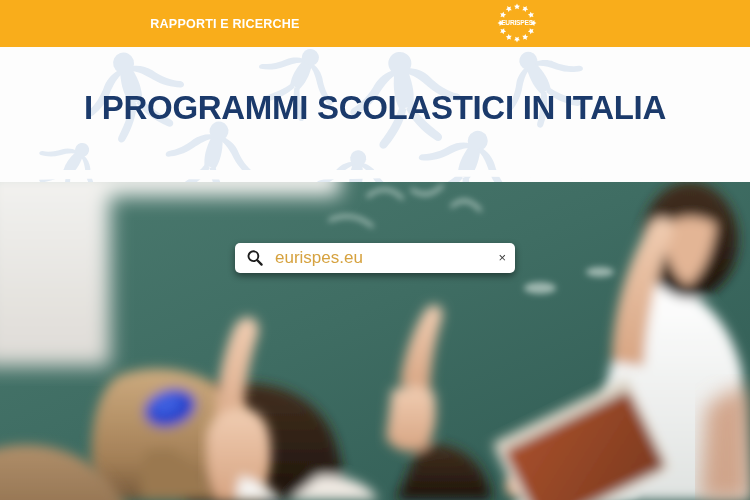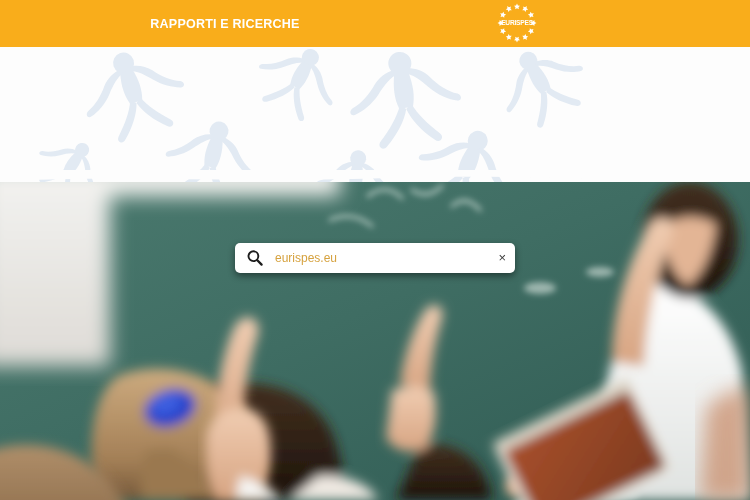--- a/index.html
+++ b/index.html
@@ -127,21 +127,21 @@
     height: 18px;
   }
   .search-icon svg { display:block; width:18px; height:18px; }
   .search-value {
     position: absolute;
     left: 40px;
     top: 0;
     height: 30px;
     line-height: 30px;
     font-family: "Liberation Sans", sans-serif;
-    font-size: 12px;
+    font-size: 17px;
     color: #d6a23f;
     white-space: nowrap;
   }
   .search-clear {
     position: absolute;
     right: 9px;
     top: 0;
     height: 30px;
     line-height: 30px;
     font-family: "Liberation Sans", sans-serif;
@@ -218,20 +218,21 @@
           <use href="#figure" transform="translate(300,40) rotate(28) scale(0.85)"></use>
           <use href="#figure" transform="translate(404,56) rotate(-8) scale(1.15)"></use>
           <use href="#figure" transform="translate(468,128) rotate(22) scale(1.0)"></use>
           <use href="#figure" transform="translate(540,44) rotate(-30) scale(0.9)"></use>
           <use href="#figure" transform="translate(356,142) rotate(6) scale(0.8)"></use>
           <use href="#figure" transform="translate(72,128) rotate(34) scale(0.7)"></use>
         </g>
       </svg>
     </div>
 
+    <div class="hero-title">I PROGRAMMI SCOLASTICI IN ITALIA</div>
   </div>
 
   <div class="photo">
     <svg viewBox="0 0 750 324" xmlns="http://www.w3.org/2000/svg">
       <defs>
         <filter id="blur6">
             <feGaussianBlur stdDeviation="6"></feGaussianBlur>
           </filter>
         <filter id="blur10">
             <feGaussianBlur stdDeviation="10"></feGaussianBlur>

